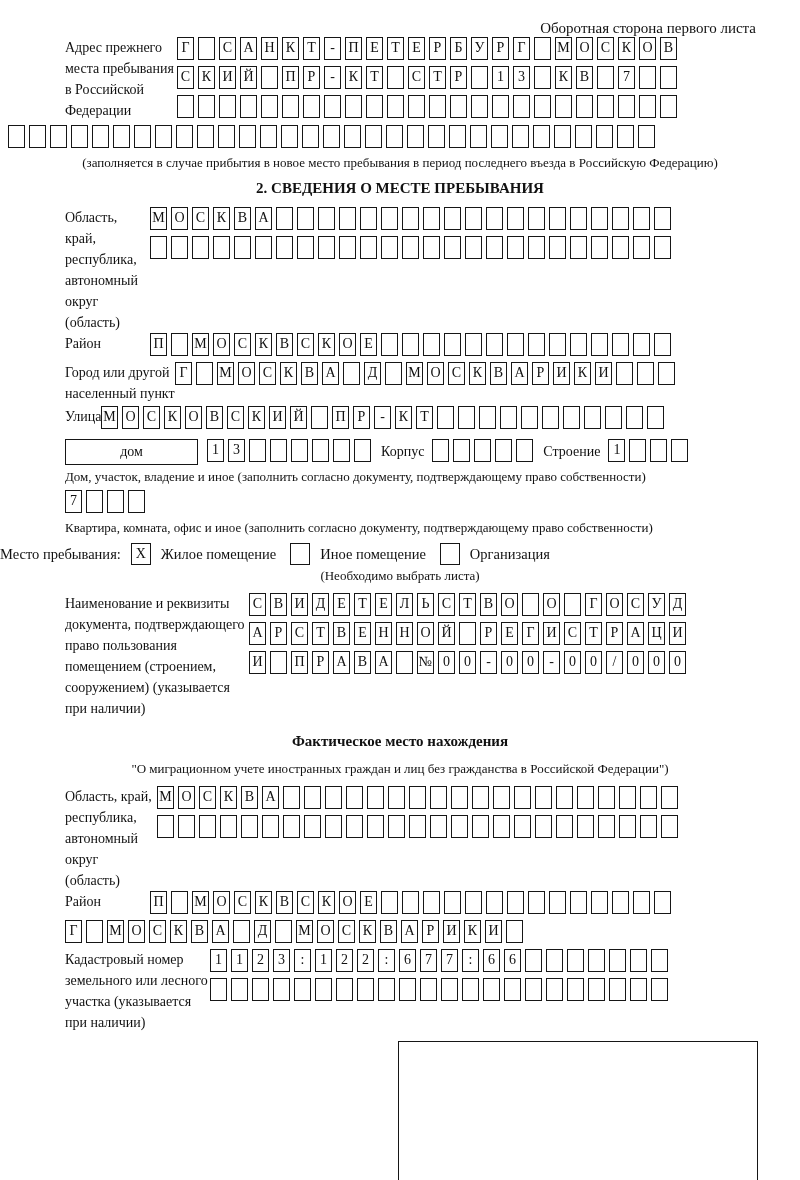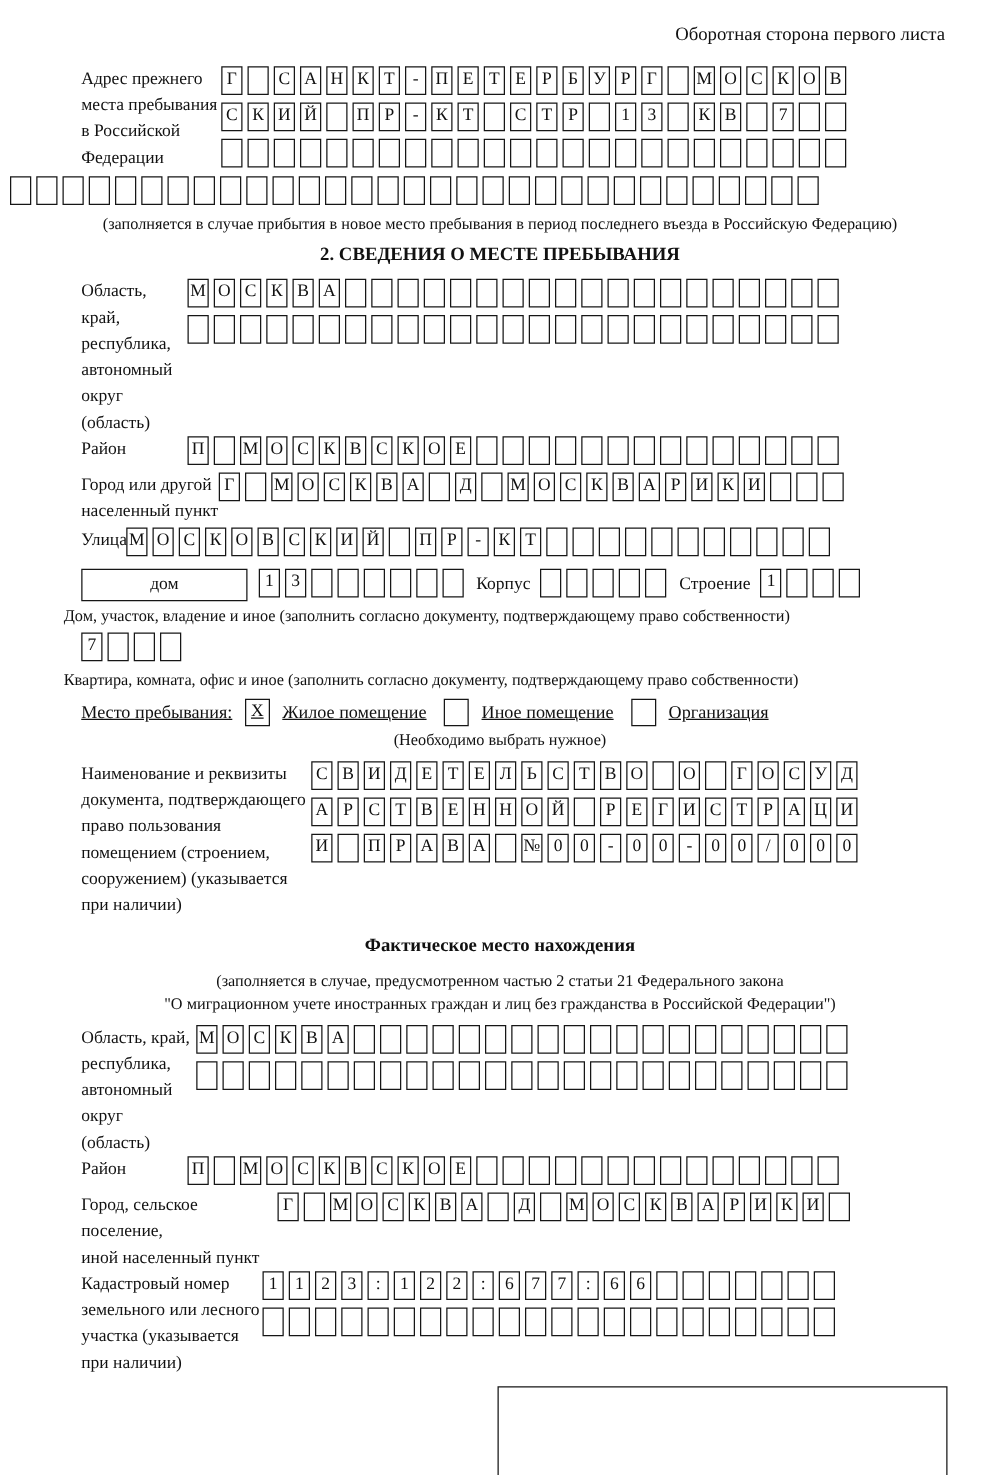--- a/index.html
+++ b/index.html
@@ -21,46 +21,46 @@
 
   .crow { white-space: nowrap; height: 25px; margin-bottom: 4px; }
   .cell { display: inline-block; width: 17px; height: 23px; border: 1.5px solid #161616;
           margin-right: 4px; text-align: center; font-size: 14px; line-height: 20px;
           vertical-align: top; }
   .fullrow { margin-left: 8px; margin-top: 1px; }
   .offset1 { }
 
   .note { font-size: 13px; line-height: 18px; }
   .center { text-align: center; }
-  .leftnote { margin-left: 51px; margin-bottom: 4px; }
+  .leftnote { margin-left: 65px; margin-bottom: 4px; }
   .h2 { text-align: center; font-weight: bold; font-size: 15px; margin: 8px 0 10px 0; }
   .h3 { text-align: center; font-weight: bold; font-size: 15px; margin: 14px 0 10px 0; }
 
   .domrow { display: flex; align-items: flex-start; margin-left: 65px; margin-top: 4px; }
   .labelbox { height: 26px; border: 1.5px solid #161616; text-align: center;
               font-size: 14px; line-height: 23px; flex-shrink: 0; }
   .wdom { width: 133px; margin-right: 9px; }
   .wkv  { width: 170px; margin-right: 9px; }
   .inl-label { font-size: 14px; line-height: 26px; margin: 0 8px 0 6px; }
 
-  .mestorow { display: flex; align-items: center; margin-left: 65px; margin-top: 6px; font-size: 14.5px; text-decoration: underline; }
+  .mestorow { display: flex; align-items: center; margin-top: 6px; font-size: 14.5px; }
   .cb { display: inline-block; width: 20px; height: 22px; border: 1.5px solid #161616;
         text-align: center; font-size: 14px; line-height: 19px; flex-shrink: 0; }
   .mgap { margin: 0 14px 0 10px; }
 
   .stampbox { margin-left: 398px; margin-top: 8px; width: 360px; height: 176px; border: 1.5px solid #161616; }
 </style>
 </head>
 <body>
 
 <div class="page">
 
   <div class="hdr">Оборотная сторона первого листа</div>
 
-  <div class="field" style="margin-top:16px">
+  <div class="field" style="margin-top:0">
     <div class="flabel w112">Адрес прежнего
 места пребывания
 в Российской
 Федерации</div>
     <div>
       <div class="crow"><span class="cell">Г</span><span class="cell"></span><span class="cell">С</span><span class="cell">А</span><span class="cell">Н</span><span class="cell">К</span><span class="cell">Т</span><span class="cell">-</span><span class="cell">П</span><span class="cell">Е</span><span class="cell">Т</span><span class="cell">Е</span><span class="cell">Р</span><span class="cell">Б</span><span class="cell">У</span><span class="cell">Р</span><span class="cell">Г</span><span class="cell"></span><span class="cell">М</span><span class="cell">О</span><span class="cell">С</span><span class="cell">К</span><span class="cell">О</span><span class="cell">В</span></div>
       <div class="crow"><span class="cell">С</span><span class="cell">К</span><span class="cell">И</span><span class="cell">Й</span><span class="cell"></span><span class="cell">П</span><span class="cell">Р</span><span class="cell">-</span><span class="cell">К</span><span class="cell">Т</span><span class="cell"></span><span class="cell">С</span><span class="cell">Т</span><span class="cell">Р</span><span class="cell"></span><span class="cell">1</span><span class="cell">3</span><span class="cell"></span><span class="cell">К</span><span class="cell">В</span><span class="cell"></span><span class="cell">7</span><span class="cell"></span><span class="cell"></span></div>
       <div class="crow"><span class="cell"></span><span class="cell"></span><span class="cell"></span><span class="cell"></span><span class="cell"></span><span class="cell"></span><span class="cell"></span><span class="cell"></span><span class="cell"></span><span class="cell"></span><span class="cell"></span><span class="cell"></span><span class="cell"></span><span class="cell"></span><span class="cell"></span><span class="cell"></span><span class="cell"></span><span class="cell"></span><span class="cell"></span><span class="cell"></span><span class="cell"></span><span class="cell"></span><span class="cell"></span><span class="cell"></span></div>
     </div>
   </div>
@@ -113,59 +113,56 @@
 
   <div class="mestorow">
     <span>Место пребывания:</span>
     <span class="cb" style="margin-left:10px">X</span>
     <span class="mgap">Жилое помещение</span>
     <span class="cb"></span>
     <span class="mgap">Иное помещение</span>
     <span class="cb"></span>
     <span class="mgap">Организация</span>
   </div>
-  <div class="note center" style="margin-top:2px">(Необходимо выбрать нужное)</div>
+  <div class="note center" style="margin-top:2px">(Необходимо выбрать листа)</div>
 
   <div class="field" style="margin-top:8px">
     <div class="flabel w184">Наименование и реквизиты
 документа, подтверждающего
 право пользования
 помещением (строением,
 сооружением) (указывается
 при наличии)</div>
     <div>
       <div class="crow"><span class="cell">С</span><span class="cell">В</span><span class="cell">И</span><span class="cell">Д</span><span class="cell">Е</span><span class="cell">Т</span><span class="cell">Е</span><span class="cell">Л</span><span class="cell">Ь</span><span class="cell">С</span><span class="cell">Т</span><span class="cell">В</span><span class="cell">О</span><span class="cell"></span><span class="cell">О</span><span class="cell"></span><span class="cell">Г</span><span class="cell">О</span><span class="cell">С</span><span class="cell">У</span><span class="cell">Д</span></div>
       <div class="crow"><span class="cell">А</span><span class="cell">Р</span><span class="cell">С</span><span class="cell">Т</span><span class="cell">В</span><span class="cell">Е</span><span class="cell">Н</span><span class="cell">Н</span><span class="cell">О</span><span class="cell">Й</span><span class="cell"></span><span class="cell">Р</span><span class="cell">Е</span><span class="cell">Г</span><span class="cell">И</span><span class="cell">С</span><span class="cell">Т</span><span class="cell">Р</span><span class="cell">А</span><span class="cell">Ц</span><span class="cell">И</span></div>
       <div class="crow"><span class="cell">И</span><span class="cell"></span><span class="cell">П</span><span class="cell">Р</span><span class="cell">А</span><span class="cell">В</span><span class="cell">А</span><span class="cell"></span><span class="cell">№</span><span class="cell">0</span><span class="cell">0</span><span class="cell">-</span><span class="cell">0</span><span class="cell">0</span><span class="cell">-</span><span class="cell">0</span><span class="cell">0</span><span class="cell">/</span><span class="cell">0</span><span class="cell">0</span><span class="cell">0</span></div>
     </div>
   </div>
 
   <div class="h3">Фактическое место нахождения</div>
-  <div class="note center">(заполняется в случае, предусмотренном частью 2 статьи 21 Федерального закона</div>
   <div class="note center">"О миграционном учете иностранных граждан и лиц без гражданства в Российской Федерации")</div>
 
   <div class="field" style="margin-top:8px">
     <div class="flabel w92">Область, край,
 республика,
 автономный округ
 (область)</div>
     <div>
       <div class="crow"><span class="cell">М</span><span class="cell">О</span><span class="cell">С</span><span class="cell">К</span><span class="cell">В</span><span class="cell">А</span><span class="cell"></span><span class="cell"></span><span class="cell"></span><span class="cell"></span><span class="cell"></span><span class="cell"></span><span class="cell"></span><span class="cell"></span><span class="cell"></span><span class="cell"></span><span class="cell"></span><span class="cell"></span><span class="cell"></span><span class="cell"></span><span class="cell"></span><span class="cell"></span><span class="cell"></span><span class="cell"></span><span class="cell"></span></div>
       <div class="crow"><span class="cell"></span><span class="cell"></span><span class="cell"></span><span class="cell"></span><span class="cell"></span><span class="cell"></span><span class="cell"></span><span class="cell"></span><span class="cell"></span><span class="cell"></span><span class="cell"></span><span class="cell"></span><span class="cell"></span><span class="cell"></span><span class="cell"></span><span class="cell"></span><span class="cell"></span><span class="cell"></span><span class="cell"></span><span class="cell"></span><span class="cell"></span><span class="cell"></span><span class="cell"></span><span class="cell"></span><span class="cell"></span></div>
     </div>
   </div>
 
   <div class="field">
     <div class="flabel w85">Район</div>
     <div class="crow"><span class="cell">П</span><span class="cell"></span><span class="cell">М</span><span class="cell">О</span><span class="cell">С</span><span class="cell">К</span><span class="cell">В</span><span class="cell">С</span><span class="cell">К</span><span class="cell">О</span><span class="cell">Е</span><span class="cell"></span><span class="cell"></span><span class="cell"></span><span class="cell"></span><span class="cell"></span><span class="cell"></span><span class="cell"></span><span class="cell"></span><span class="cell"></span><span class="cell"></span><span class="cell"></span><span class="cell"></span><span class="cell"></span><span class="cell"></span></div>
   </div>
 
   <div class="field">
-    <div class="flabel w157">Город, сельское поселение,
-иной населенный пункт</div>
     <div class="crow"><span class="cell">Г</span><span class="cell"></span><span class="cell">М</span><span class="cell">О</span><span class="cell">С</span><span class="cell">К</span><span class="cell">В</span><span class="cell">А</span><span class="cell"></span><span class="cell">Д</span><span class="cell"></span><span class="cell">М</span><span class="cell">О</span><span class="cell">С</span><span class="cell">К</span><span class="cell">В</span><span class="cell">А</span><span class="cell">Р</span><span class="cell">И</span><span class="cell">К</span><span class="cell">И</span><span class="cell"></span></div>
   </div>
 
   <div class="field">
     <div class="flabel w145">Кадастровый номер
 земельного или лесного
 участка (указывается
 при наличии)</div>
     <div class="offset1">
       <div class="crow"><span class="cell">1</span><span class="cell">1</span><span class="cell">2</span><span class="cell">3</span><span class="cell">:</span><span class="cell">1</span><span class="cell">2</span><span class="cell">2</span><span class="cell">:</span><span class="cell">6</span><span class="cell">7</span><span class="cell">7</span><span class="cell">:</span><span class="cell">6</span><span class="cell">6</span><span class="cell"></span><span class="cell"></span><span class="cell"></span><span class="cell"></span><span class="cell"></span><span class="cell"></span><span class="cell"></span></div>

